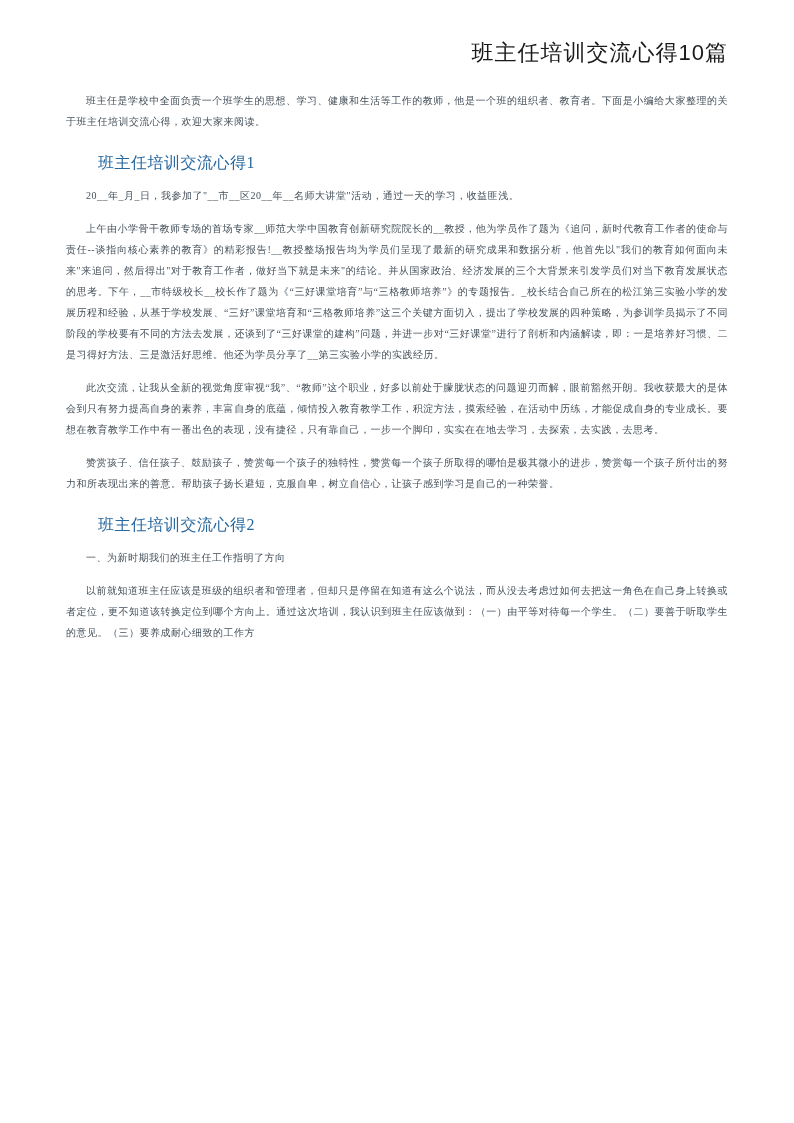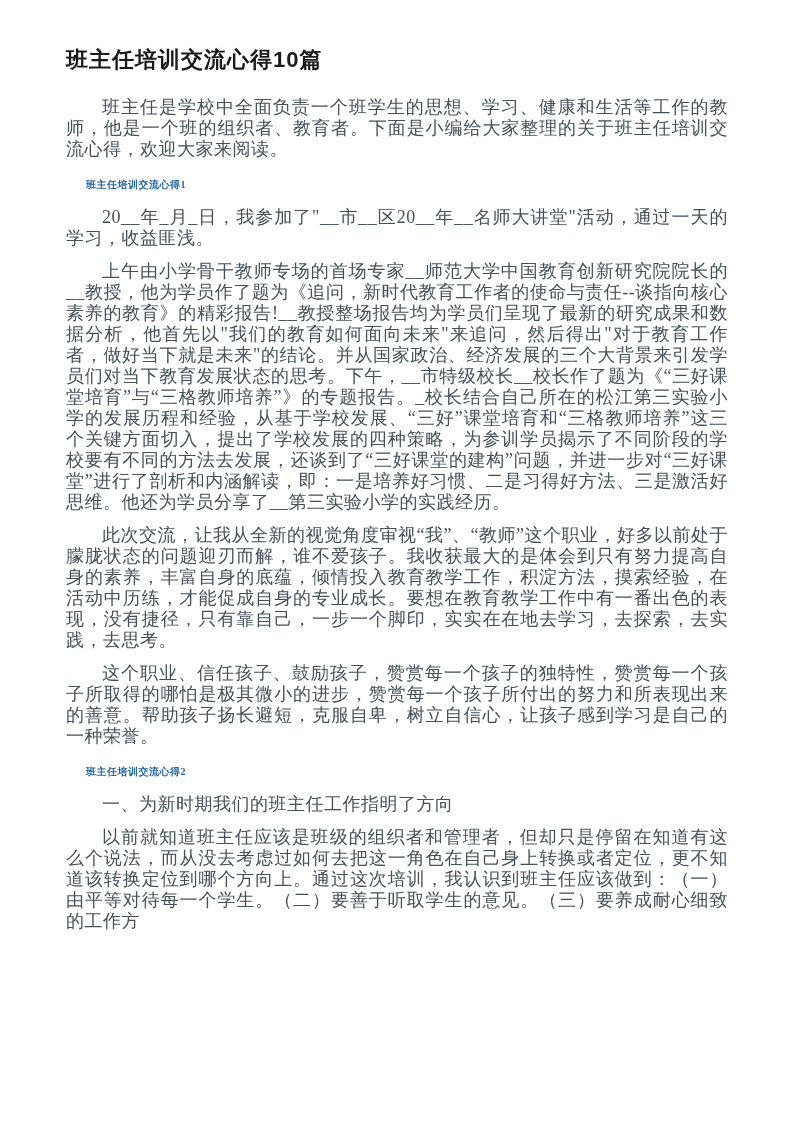--- a/index.html
+++ b/index.html
@@ -13,57 +13,57 @@
     position:relative;
     width:794px;height:1123px;
     margin:0 auto;
     background:var(--page-bg);
     box-sizing:border-box;
     padding:34px 66px 0 66px;
     overflow:hidden;
     font-family:"Liberation Serif","DejaVu Serif",serif;
   }
   .doc-title{
-    margin:11px 0 22px 0;
-    text-align:left;
+    margin:4px 0 22px 0;
+    text-align:right;
     font-family:"Liberation Sans","DejaVu Sans",sans-serif;
     font-size:22px;
     line-height:30px;
-    font-weight:bold;
+    font-weight:normal;
     color:var(--title-color);
     letter-spacing:1px;
   }
   .para{
     margin:0 0 12px 0;
-    font-size:18px;
+    font-size:10px;
     line-height:21px;
     color:var(--body-color);
     text-align:justify;
     text-indent:2em;
     letter-spacing:0.5px;
   }
   .section-heading{
-    margin:14px 0 12px 0;
-    font-size:10px;
+    margin:20px 0 12px 0;
+    font-size:16px;
     line-height:21px;
-    font-weight:bold;
+    font-weight:normal;
     color:var(--heading-color);
     text-indent:2em;
     letter-spacing:0.5px;
   }
 </style>
 </head>
 <body>
 
 <div class="page">
   <h1 class="doc-title">班主任培训交流心得10篇</h1>
   <div>
       <p class="para">班主任是学校中全面负责一个班学生的思想、学习、健康和生活等工作的教师，他是一个班的组织者、教育者。下面是小编给大家整理的关于班主任培训交流心得，欢迎大家来阅读。</p>
       <h2 class="section-heading">班主任培训交流心得1</h2>
       <p class="para">20__年_月_日，我参加了"__市__区20__年__名师大讲堂"活动，通过一天的学习，收益匪浅。</p>
       <p class="para">上午由小学骨干教师专场的首场专家__师范大学中国教育创新研究院院长的__教授，他为学员作了题为《追问，新时代教育工作者的使命与责任--谈指向核心素养的教育》的精彩报告!__教授整场报告均为学员们呈现了最新的研究成果和数据分析，他首先以"我们的教育如何面向未来"来追问，然后得出"对于教育工作者，做好当下就是未来"的结论。并从国家政治、经济发展的三个大背景来引发学员们对当下教育发展状态的思考。下午，__市特级校长__校长作了题为《“三好课堂培育”与“三格教师培养”》的专题报告。_校长结合自己所在的松江第三实验小学的发展历程和经验，从基于学校发展、“三好”课堂培育和“三格教师培养”这三个关键方面切入，提出了学校发展的四种策略，为参训学员揭示了不同阶段的学校要有不同的方法去发展，还谈到了“三好课堂的建构”问题，并进一步对“三好课堂”进行了剖析和内涵解读，即：一是培养好习惯、二是习得好方法、三是激活好思维。他还为学员分享了__第三实验小学的实践经历。</p>
-      <p class="para">此次交流，让我从全新的视觉角度审视“我”、“教师”这个职业，好多以前处于朦胧状态的问题迎刃而解，谁不爱孩子。我收获最大的是体会到只有努力提高自身的素养，丰富自身的底蕴，倾情投入教育教学工作，积淀方法，摸索经验，在活动中历练，才能促成自身的专业成长。要想在教育教学工作中有一番出色的表现，没有捷径，只有靠自己，一步一个脚印，实实在在地去学习，去探索，去实践，去思考。</p>
-      <p class="para">这个职业、信任孩子、鼓励孩子，赞赏每一个孩子的独特性，赞赏每一个孩子所取得的哪怕是极其微小的进步，赞赏每一个孩子所付出的努力和所表现出来的善意。帮助孩子扬长避短，克服自卑，树立自信心，让孩子感到学习是自己的一种荣誉。</p>
+      <p class="para">此次交流，让我从全新的视觉角度审视“我”、“教师”这个职业，好多以前处于朦胧状态的问题迎刃而解，眼前豁然开朗。我收获最大的是体会到只有努力提高自身的素养，丰富自身的底蕴，倾情投入教育教学工作，积淀方法，摸索经验，在活动中历练，才能促成自身的专业成长。要想在教育教学工作中有一番出色的表现，没有捷径，只有靠自己，一步一个脚印，实实在在地去学习，去探索，去实践，去思考。</p>
+      <p class="para">赞赏孩子、信任孩子、鼓励孩子，赞赏每一个孩子的独特性，赞赏每一个孩子所取得的哪怕是极其微小的进步，赞赏每一个孩子所付出的努力和所表现出来的善意。帮助孩子扬长避短，克服自卑，树立自信心，让孩子感到学习是自己的一种荣誉。</p>
       <h2 class="section-heading">班主任培训交流心得2</h2>
       <p class="para">一、为新时期我们的班主任工作指明了方向</p>
       <p class="para">以前就知道班主任应该是班级的组织者和管理者，但却只是停留在知道有这么个说法，而从没去考虑过如何去把这一角色在自己身上转换或者定位，更不知道该转换定位到哪个方向上。通过这次培训，我认识到班主任应该做到：（一）由平等对待每一个学生。（二）要善于听取学生的意见。（三）要养成耐心细致的工作方</p>
     </div>
 </div>
 
 </body></html>

